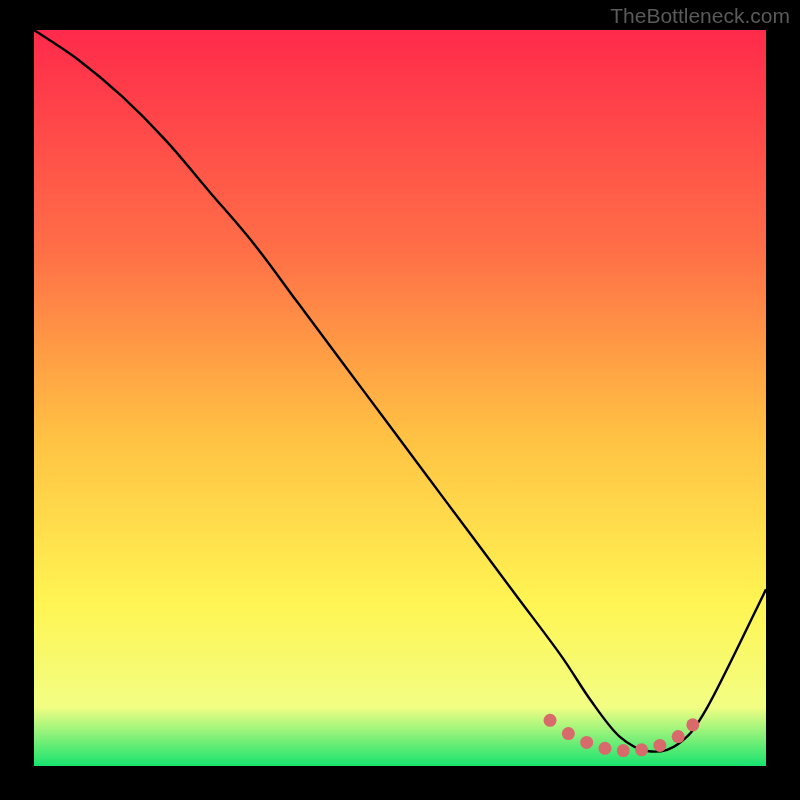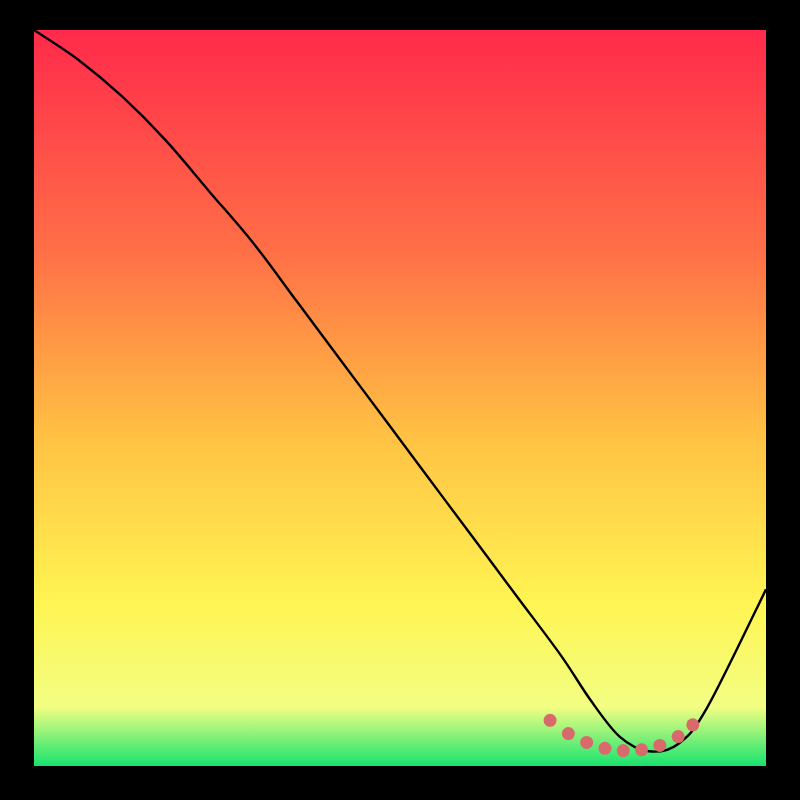--- a/index.html
+++ b/index.html
@@ -29,20 +29,21 @@
   svg.chart {
     position: absolute;
     left: 0;
     top: 0;
   }
 </style>
 </head>
 <body>
 
 <div class="container">
+  <div class="watermark">TheBottleneck.com</div>
 
   <svg class="chart" width="800" height="800">
     <defs>
       <linearGradient id="bgGrad" x1="0" y1="0" x2="0" y2="1">
         <stop id="g0" offset="0%" stop-color="#ff2a4b"></stop>
         <stop id="g1" offset="30%" stop-color="#ff6f47"></stop>
         <stop id="g2" offset="55%" stop-color="#ffc143"></stop>
         <stop id="g3" offset="78%" stop-color="#fff553"></stop>
         <stop id="g4" offset="92%" stop-color="#f2fe83"></stop>
         <stop id="g5" offset="100%" stop-color="#17e36e"></stop>

